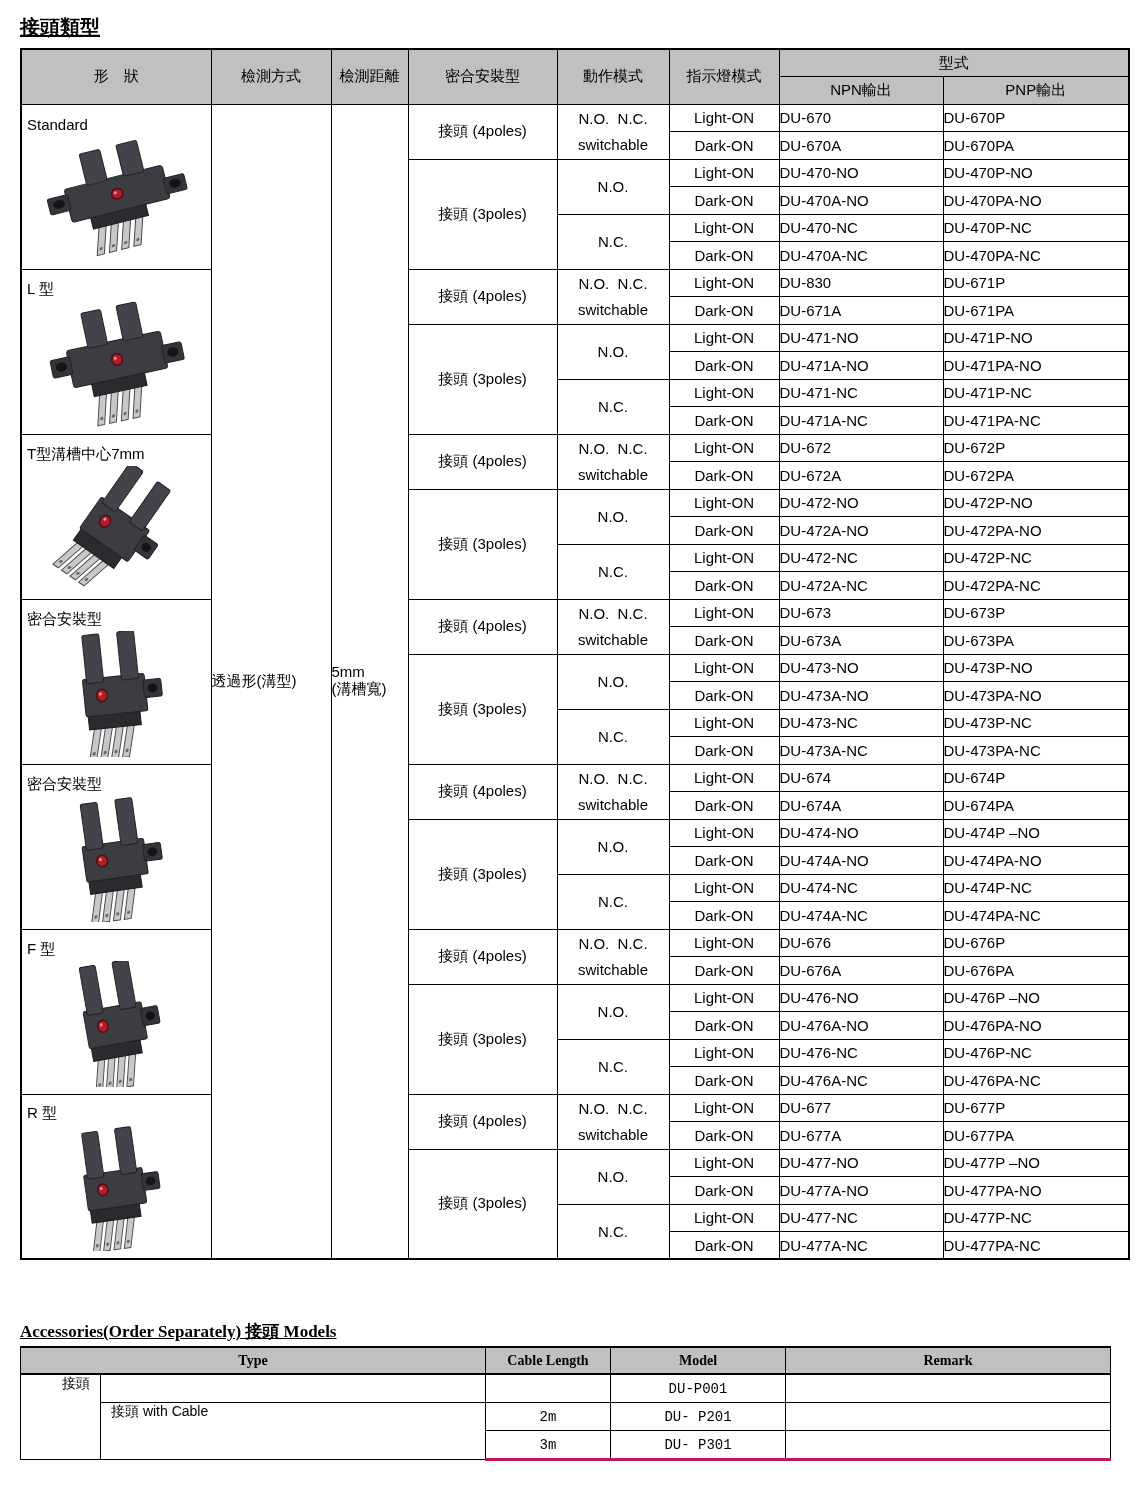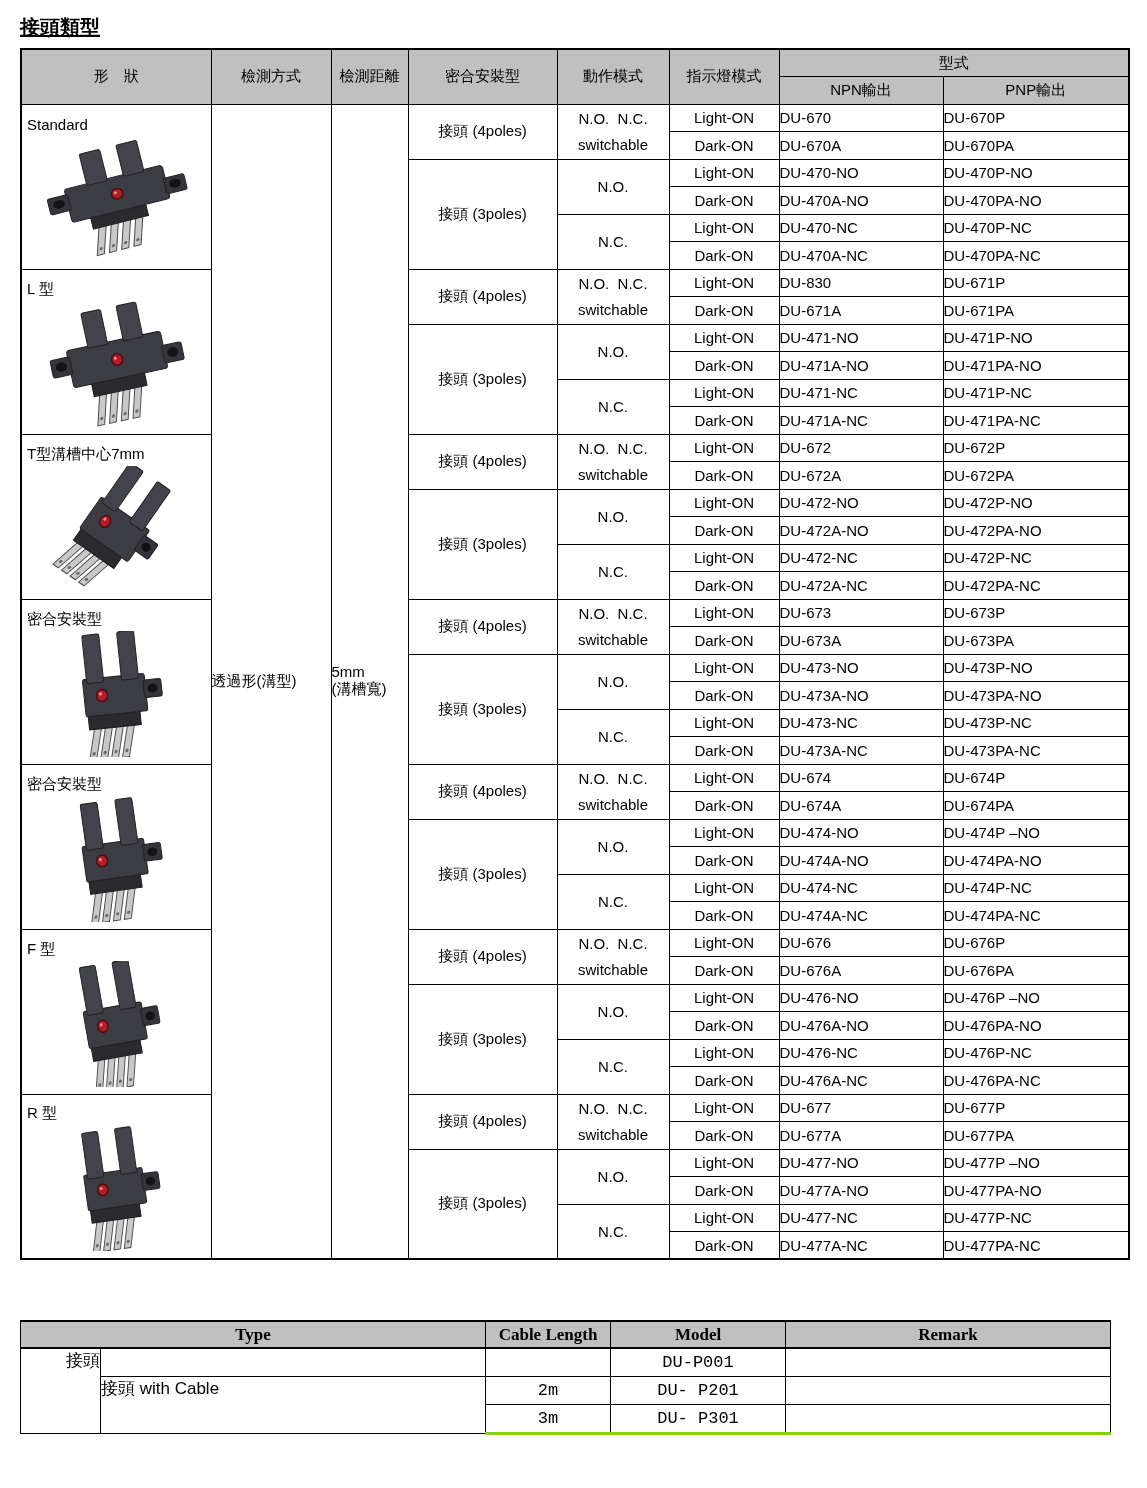--- a/index.html
+++ b/index.html
@@ -37,30 +37,30 @@
     display:inline-block;
     font-family:"Liberation Serif", serif;
     font-size:17px; font-weight:bold;
     text-decoration:underline;
     margin:0 0 3px 0;
   }
   table.acc {
     border-collapse:collapse; table-layout:fixed;
     width:1090px;
   }
-  table.acc td { border:1px solid #000; font-size:17px; height:27px; padding:0 0; }
+  table.acc td { border:1px solid #000; font-size:14px; height:27px; padding:0 10px; }
   tr.acc-hdr td {
     background:#c0c0c0; text-align:center;
     font-family:"Liberation Serif", serif; font-weight:bold;
     border-top:2px solid #000; border-bottom:2px solid #000; height:25px;
   }
   td.a1 { border-right:none; vertical-align:top; padding-top:4px;text-align:right; }
   td.b1 { border-left:none; }
   td.c1 { vertical-align:top; padding-top:5px; }
-  tr.acc-last td { border-bottom:3px solid #84cc16; }
+  tr.acc-last td { border-bottom:3px solid #be185d; }
   td.center { text-align:center;font-family:Liberation Mono, monospace; }
   svg.sensor { display:block; margin:2px auto 0 auto; }
 </style>
 </head>
 <body>
 
 <div class="page">
 
   <div class="main-title">接頭類型</div>
 
@@ -578,20 +578,21 @@
         </tr>
         <tr>
           <td class="ind">Dark-ON</td>
           <td class="model">DU-477A-NC</td>
           <td class="model">DU-477PA-NC</td>
         </tr>
       </tbody>
   </table>
 
   <div class="acc-wrap">
+    <div class="acc-title">Accessories(Order Separately) 接頭 Models</div>
     <table class="acc">
       <colgroup>
         <col style="width:80px">
           <col style="width:385px">
           <col style="width:125px">
         <col style="width:175px">
           <col style="width:325px">
       </colgroup>
       <tbody>
         <tr class="acc-hdr">

